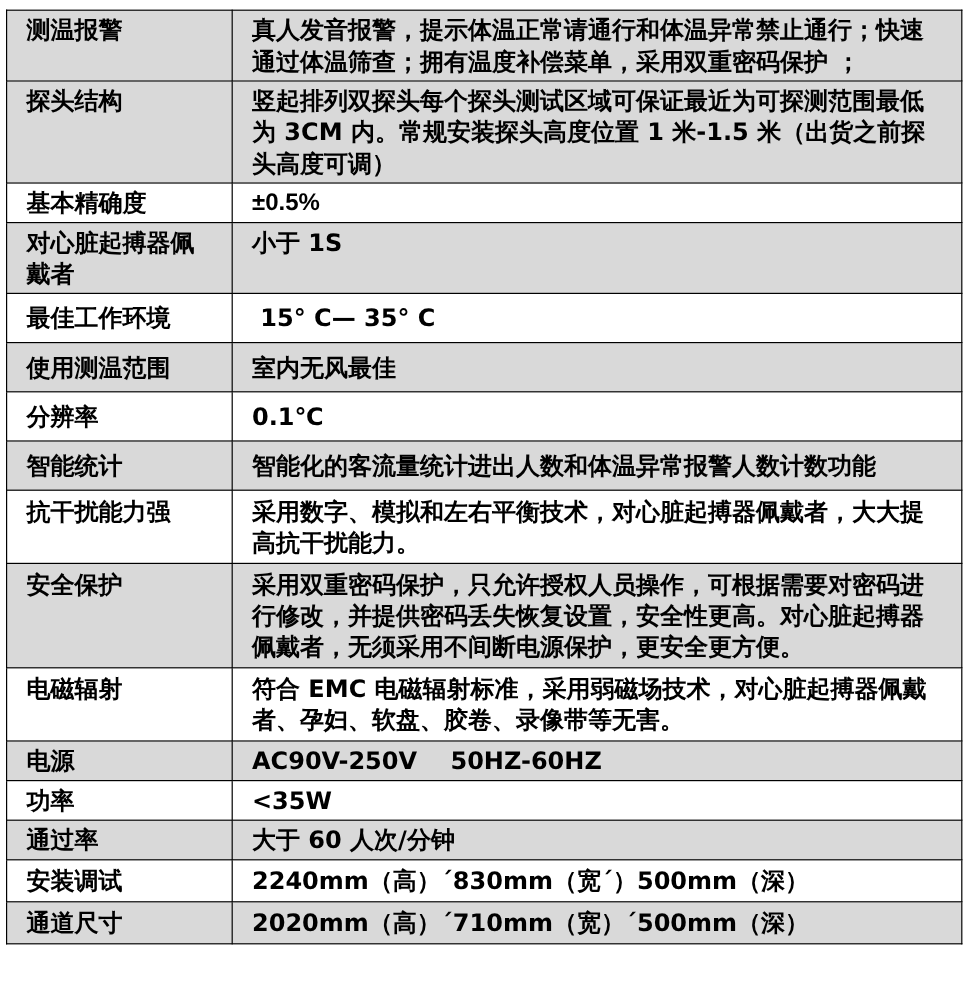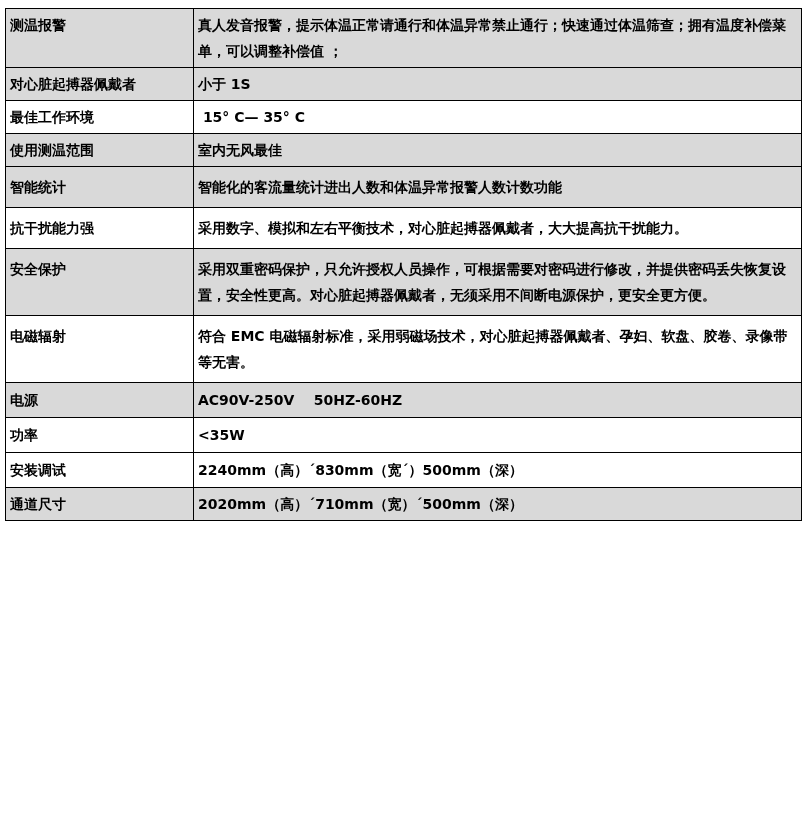--- a/index.html
+++ b/index.html
@@ -22,23 +22,23 @@
     left: 5px;
     top: 8px;
     width: 796px;
     border-collapse: collapse;
     table-layout: fixed;
     background: #ffffff;
   }
   table.spec td {
     border: 1px solid #000000;
     vertical-align: top;
-    padding: 3px 4px;
+    padding: 3px 16px;
     color: #000000;
-    font-size: 14px;
+    font-size: 20px;
     font-weight: bold;
     line-height: 26px;
     white-space: pre-wrap;
     word-break: break-word;
     overflow: hidden;
   }
   col.c-label { width: 188px; }
   col.c-value { width: 608px; }
   tr.shaded td { background: #d9d9d9; }
   
@@ -57,33 +57,45 @@
 
 <div class="page">
   <table class="spec">
     <colgroup>
       <col class="c-label">
       <col class="c-value">
     </colgroup>
     <tbody>
       <tr class="shaded">
         <td>测温报警</td>
-        <td>真人发音报警，提示体温正常请通行和体温异常禁止通行；快速通过体温筛查；拥有温度补偿菜单，可以调整补偿值 ；</td>
+        <td>真人发音报警，提示体温正常请通行和体温异常禁止通行；快速通过体温筛查；拥有温度补偿菜单，采用双重密码保护 ；</td>
+      </tr>
+      <tr class="shaded">
+        <td>探头结构</td>
+        <td>竖起排列双探头每个探头测试区域可保证最近为可探测范围最低为 3CM 内。常规安装探头高度位置 1 米-1.5 米（出货之前探头高度可调）</td>
+      </tr>
+      <tr>
+        <td>基本精确度</td>
+        <td class="alt-font">±0.5%</td>
       </tr>
       <tr class="shaded">
         <td>对心脏起搏器佩戴者</td>
         <td>小于 1S</td>
       </tr>
       <tr>
         <td>最佳工作环境</td>
         <td> 15° C— 35° C</td>
       </tr>
       <tr class="shaded">
         <td>使用测温范围</td>
         <td>室内无风最佳</td>
+      </tr>
+      <tr>
+        <td>分辨率</td>
+        <td>0.1℃</td>
       </tr>
       <tr class="shaded">
         <td>智能统计</td>
         <td>智能化的客流量统计进出人数和体温异常报警人数计数功能</td>
       </tr>
       <tr>
         <td>抗干扰能力强</td>
         <td>采用数字、模拟和左右平衡技术，对心脏起搏器佩戴者，大大提高抗干扰能力。</td>
       </tr>
       <tr class="shaded">
@@ -95,20 +107,24 @@
         <td>符合 EMC 电磁辐射标准，采用弱磁场技术，对心脏起搏器佩戴者、孕妇、软盘、胶卷、录像带等无害。</td>
       </tr>
       <tr class="shaded">
         <td>电源</td>
         <td>AC90V-250V    50HZ-60HZ</td>
       </tr>
       <tr>
         <td>功率</td>
         <td>&lt;35W</td>
       </tr>
+      <tr class="shaded">
+        <td>通过率</td>
+        <td>大于 60 人次/分钟</td>
+      </tr>
       <tr>
         <td>安装调试</td>
         <td>2240mm（高）´830mm（宽´）500mm（深）</td>
       </tr>
       <tr class="shaded">
         <td>通道尺寸</td>
         <td>2020mm（高）´710mm（宽）´500mm（深）</td>
       </tr>
 
     </tbody>

